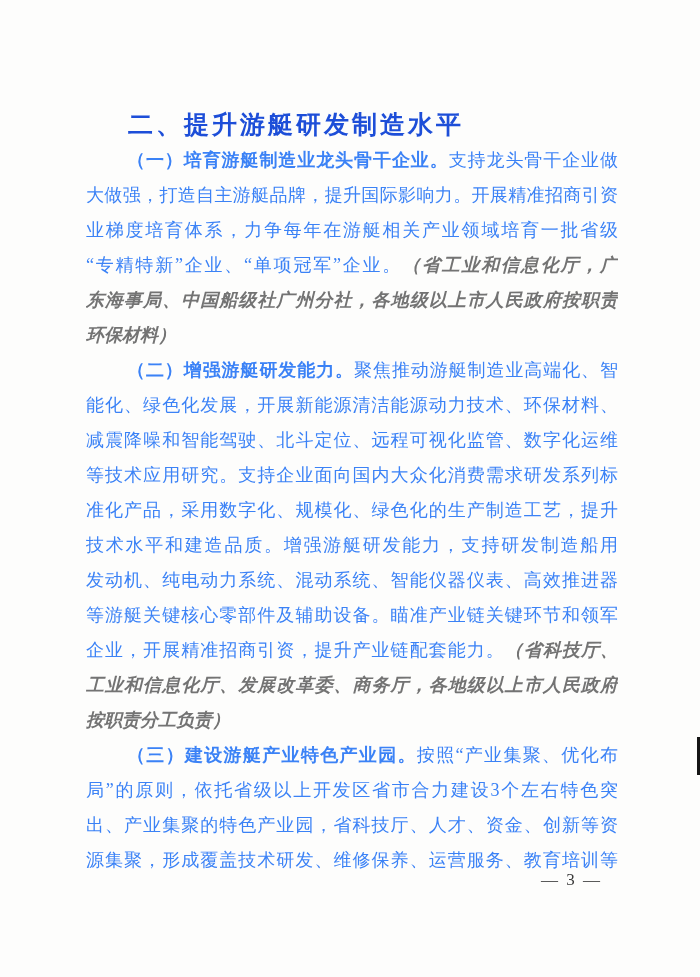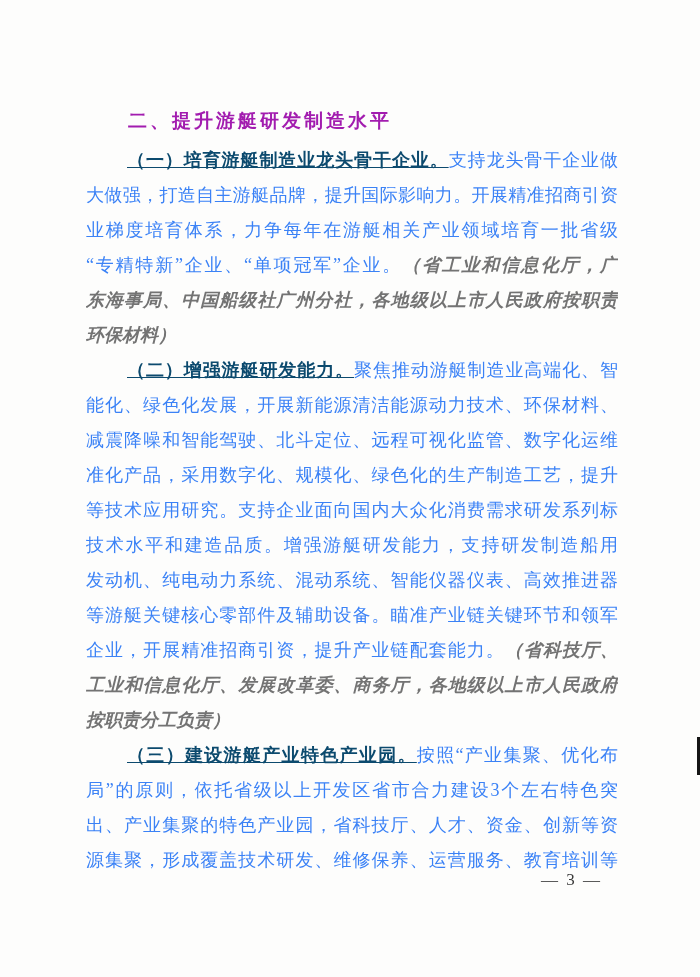--- a/index.html
+++ b/index.html
@@ -15,23 +15,23 @@
     overflow: hidden;
     font-family: "Liberation Serif", serif;
     color: #3e3e3e;
   }
   .heading {
     position: absolute;
     left: 128px;
     top: 108px;
     font-family: "Liberation Sans", sans-serif;
     font-weight: 700;
-    font-size: 19px;
+    font-size: 25px;
     letter-spacing: 3px;
-    color: #a21caf;
+    color: #1d4ed8;
     white-space: nowrap;
   }
   .doc-body {
     position: absolute;
     left: 86px;
     top: 143px;
     width: 532px;
   }
   .line {
     height: 35px;
@@ -44,22 +44,21 @@
     white-space: normal;
   }
   .line.last {
     text-align-last: left;
   }
   .line.indent {
     text-indent: 41px;
   }
   .seg-lead {
     font-weight: 700;
-    color: #0c4a6e;
-    text-decoration: underline;
+    color: #3b82f6;
   }
   .seg-body {
     font-weight: 400;
     color: #3b82f6;
   }
   .seg-dept {
     font-weight: 700;
     font-style: italic;
     color: #737373;
   }
@@ -94,22 +93,22 @@
         <div class="line"><span class="seg-body">大做强，打造自主游艇品牌，提升国际影响力。开展精准招商引资</span></div>
         <div class="line"><span class="seg-body">业梯度培育体系，力争每年在游艇相关产业领域培育一批省级</span></div>
         <div class="line"><span class="seg-body">“专精特新”企业、“单项冠军”企业。</span><span class="seg-dept">（省工业和信息化厅，广</span></div>
         <div class="line"><span class="seg-dept">东海事局、中国船级社广州分社，各地级以上市人民政府按职责</span></div>
         <div class="line last"><span class="seg-dept">环保材料）</span></div>
       </div>
       <div>
         <div class="line indent"><span class="seg-lead">（二）增强游艇研发能力。</span><span class="seg-body">聚焦推动游艇制造业高端化、智</span></div>
         <div class="line"><span class="seg-body">能化、绿色化发展，开展新能源清洁能源动力技术、环保材料、</span></div>
         <div class="line"><span class="seg-body">减震降噪和智能驾驶、北斗定位、远程可视化监管、数字化运维</span></div>
+        <div class="line"><span class="seg-body">等技术应用研究。支持企业面向国内大众化消费需求研发系列标</span></div>
         <div class="line"><span class="seg-body">准化产品，采用数字化、规模化、绿色化的生产制造工艺，提升</span></div>
-        <div class="line"><span class="seg-body">等技术应用研究。支持企业面向国内大众化消费需求研发系列标</span></div>
         <div class="line"><span class="seg-body">技术水平和建造品质。增强游艇研发能力，支持研发制造船用</span></div>
         <div class="line"><span class="seg-body">发动机、纯电动力系统、混动系统、智能仪器仪表、高效推进器</span></div>
         <div class="line"><span class="seg-body">等游艇关键核心零部件及辅助设备。瞄准产业链关键环节和领军</span></div>
         <div class="line"><span class="seg-body">企业，开展精准招商引资，提升产业链配套能力。</span><span class="seg-dept">（省科技厅、</span></div>
         <div class="line"><span class="seg-dept">工业和信息化厅、发展改革委、商务厅，各地级以上市人民政府</span></div>
         <div class="line last"><span class="seg-dept">按职责分工负责）</span></div>
       </div>
       <div>
         <div class="line indent"><span class="seg-lead">（三）建设游艇产业特色产业园。</span><span class="seg-body">按照“产业集聚、优化布</span></div>
         <div class="line"><span class="seg-body">局”的原则，依托省级以上开发区省市合力建设3个左右特色突</span></div>

